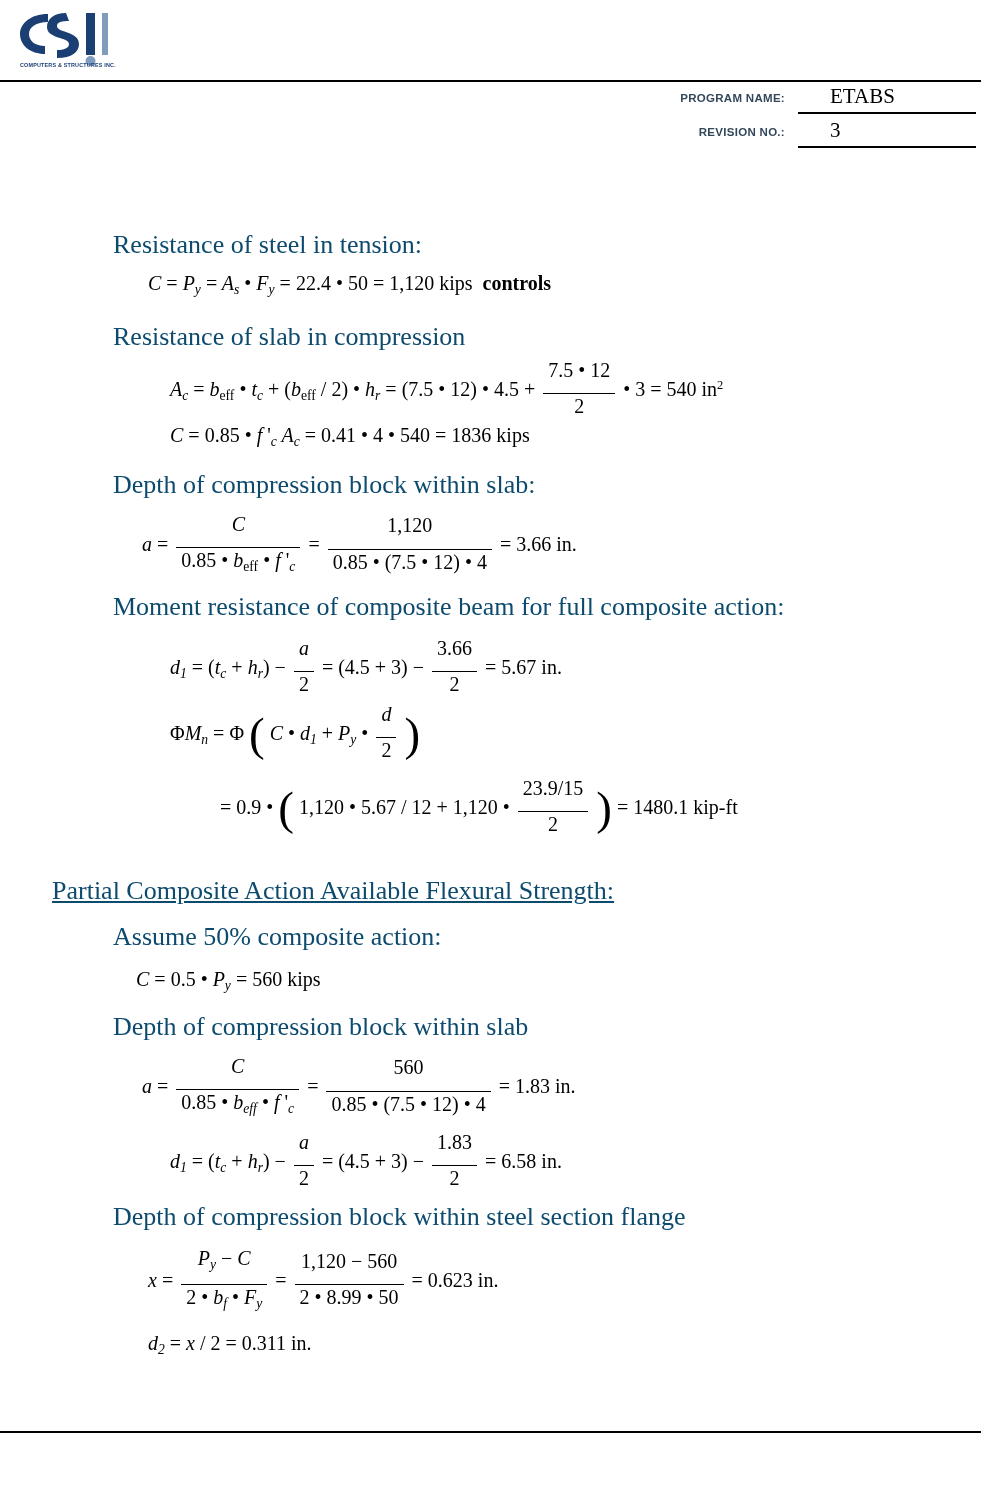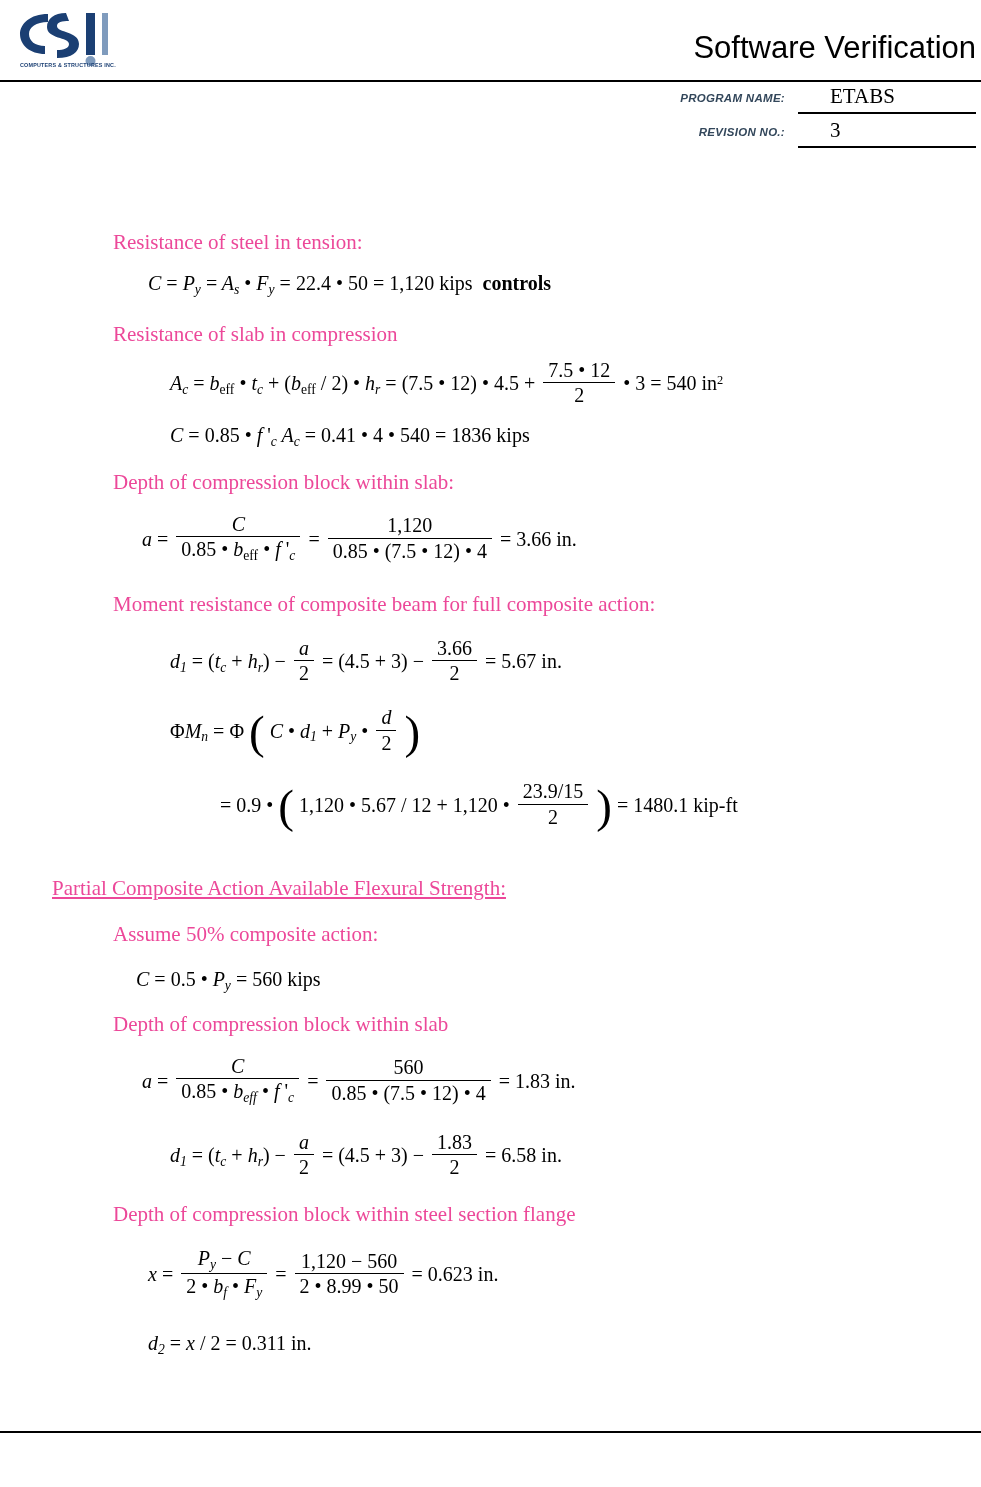--- a/index.html
+++ b/index.html
@@ -50,21 +50,20 @@
   }
   .hdr-label {
     position: absolute;
     font-family: "Liberation Sans", sans-serif;
     font-weight: bold;
     font-size: 11.5px;
     color: #33475b;
     letter-spacing: 0.3px;
     white-space: nowrap;
     text-align: right;
-    font-style: italic;
   }
   .hdr-label.prog { left: 560px; top: 92px; width: 225px; }
   .hdr-label.rev  { left: 560px; top: 126px; width: 225px; }
 
   .hdr-value {
     position: absolute;
     font-family: "Liberation Serif", serif;
     font-size: 21px;
     color: #000;
     white-space: nowrap;
@@ -104,22 +103,22 @@
 
   
   .content {
     position: absolute;
     left: 0; top: 150px;
     width: 981px;
   }
   .para {
     position: absolute;
     font-family: "Liberation Serif", serif;
-    font-size: 21px;
-    color: #ec4899;
+    font-size: 26px;
+    color: #0c4a6e;
     white-space: nowrap;
   }
   .para.indent { left: 113px; }
   .para.flush  { left: 52px; }
   .underline-head {
     text-decoration: underline;
   }
 
   
   .math {
@@ -140,21 +139,21 @@
   .frac {
     display: inline-block;
     vertical-align: middle;
     text-align: center;
     margin: 0 3px;
     position: relative;
     top: -0.15em;
   }
   .frac > .num {
     display: block;
-    padding: 0 5px 1px 5px;
+    padding: 0 5px 12px 5px;
     border-bottom: 1.3px solid #000;
     line-height: 1.12;
   }
   .frac > .den {
     display: block;
     padding: 1px 5px 0 5px;
     line-height: 1.12;
   }
   .paren-big {
     display: inline-block;
@@ -177,21 +176,20 @@
 
       <path d="M34 6 C16 6 6 16 6 26 C6 37 16 46 31 46 L31 38 C21 38 15 33 15 26 C15 19 22 14 34 14 Z" fill="#1b3f73"></path>
       <path d="M52 5 C40 5 33 11 33 19 C33 31 55 29 55 36 C55 40 50 42 43 42 L43 50 C58 50 65 44 65 36 C65 23 43 25 43 18 C43 14 48 13 55 13 Z" fill="#1b3f73"></path>
       <rect x="72" y="5" width="9" height="42" fill="#1b3f73"></rect>
       <circle cx="76.5" cy="53" r="5" fill="#7f9bbd"></circle>
       <rect x="88" y="5" width="6" height="42" fill="#7f9bbd"></rect>
       <text x="6" y="59" font-family="Liberation Sans, sans-serif" font-size="5.4" font-weight="bold" fill="#1b3f73" letter-spacing="0.2">COMPUTERS &amp; STRUCTURES INC.</text>
     </svg>
   </div>
 
-  <div class="sw-title">Software Verification</div>
   <div class="header-rule"></div>
 
   <div class="hdr-label prog">PROGRAM NAME:</div>
   <div class="hdr-value prog">ETABS</div>
   <div class="hdr-underline u1"></div>
 
   <div class="hdr-label rev">REVISION NO.:</div>
   <div class="hdr-value rev">3</div>
   <div class="hdr-underline u2"></div>
 </div>

